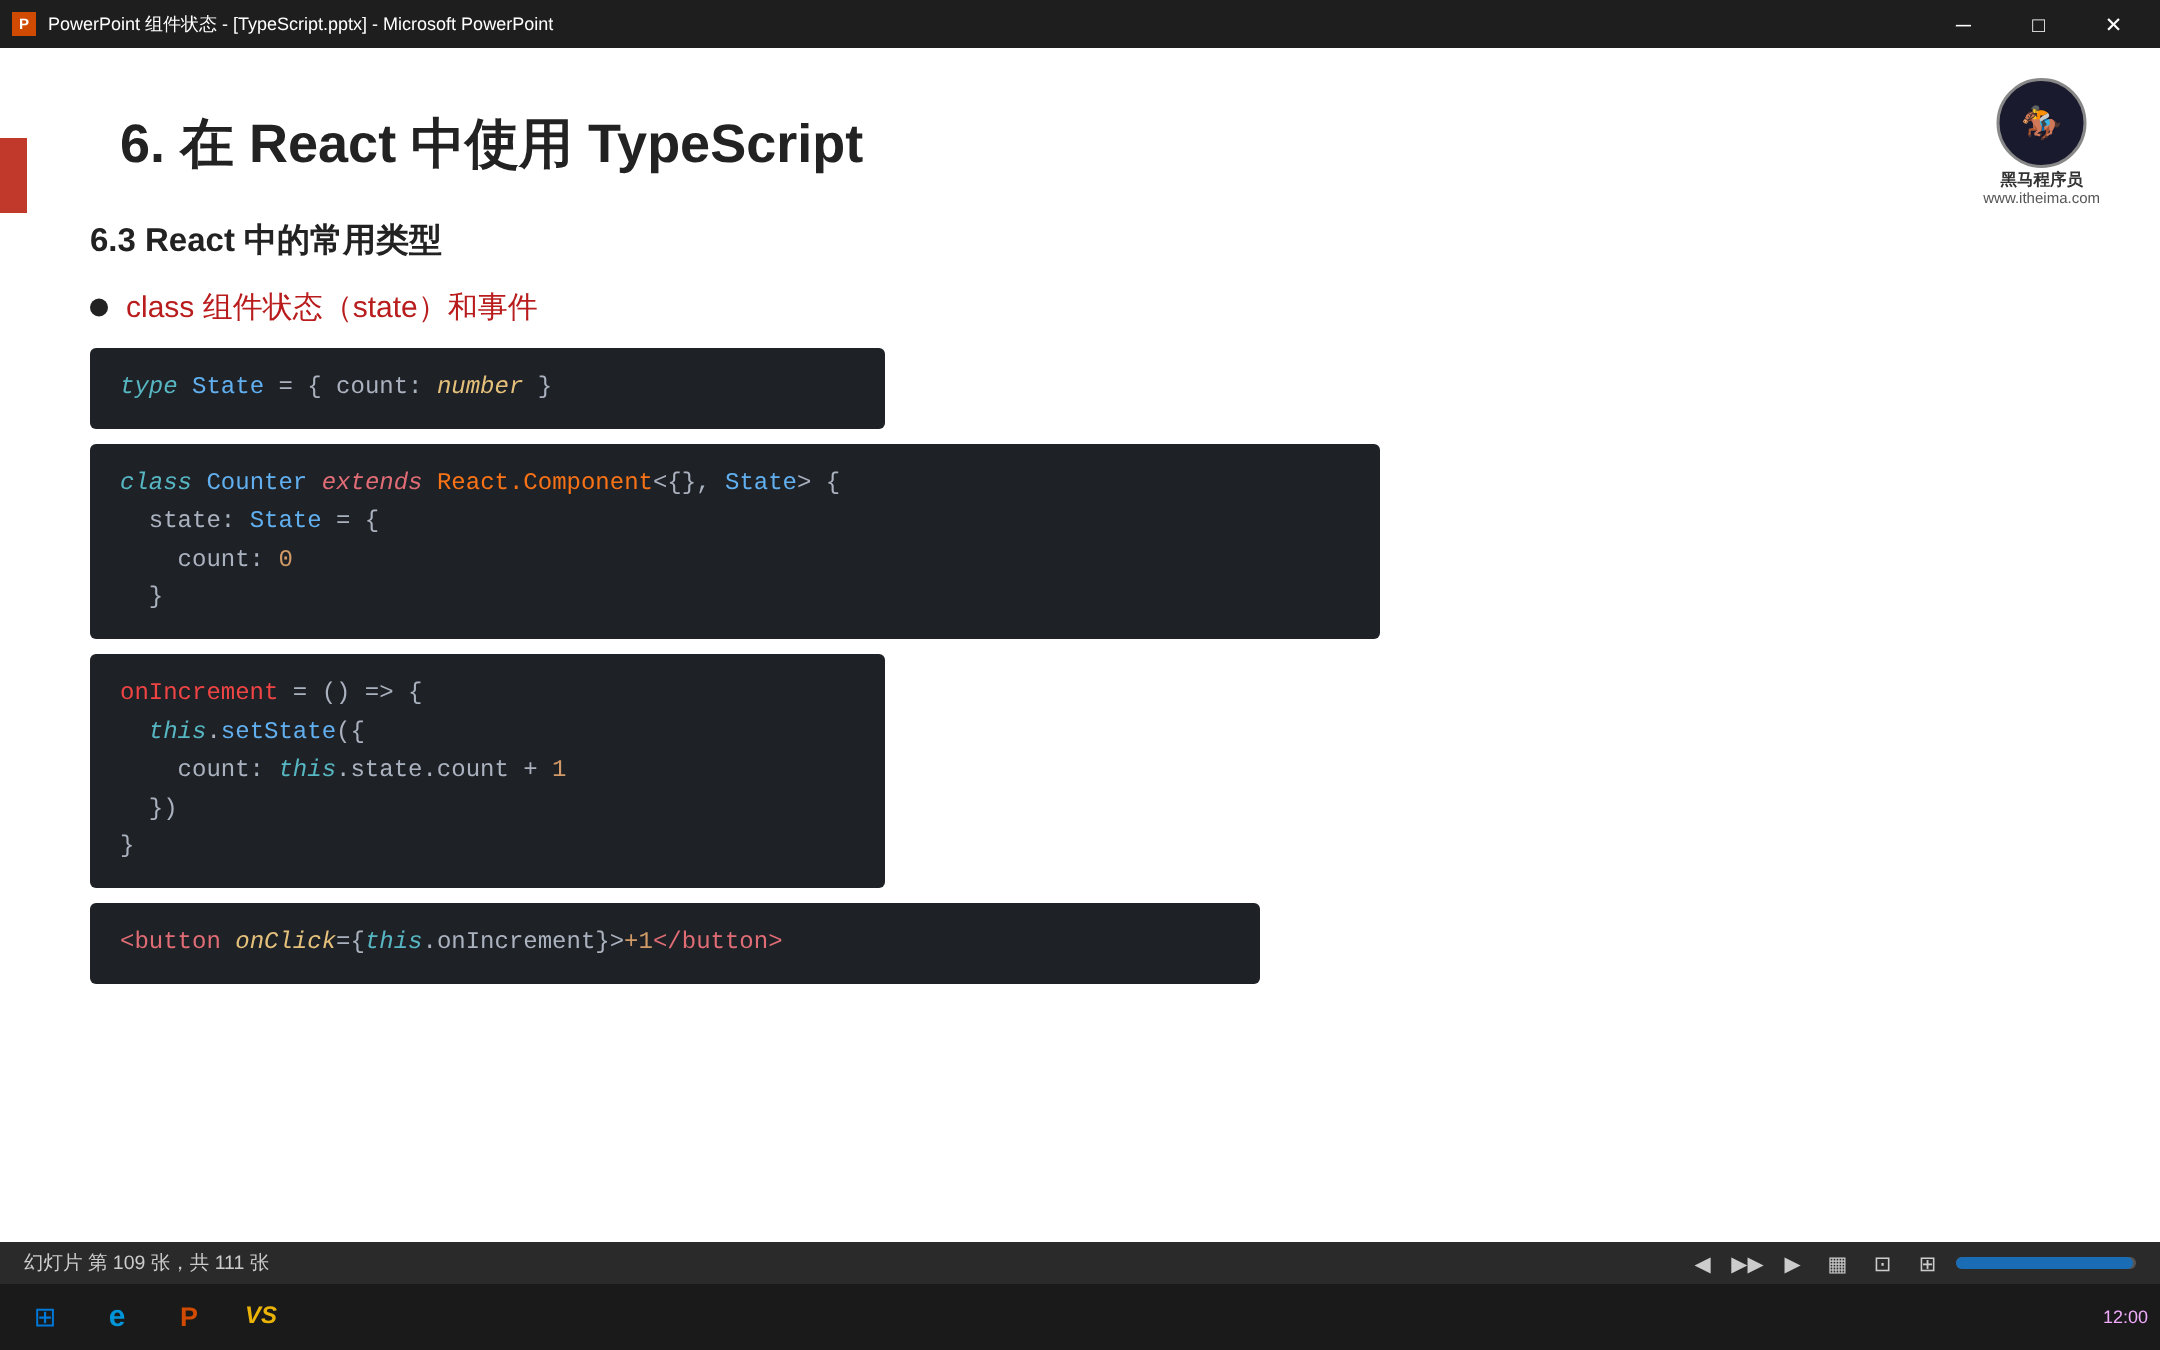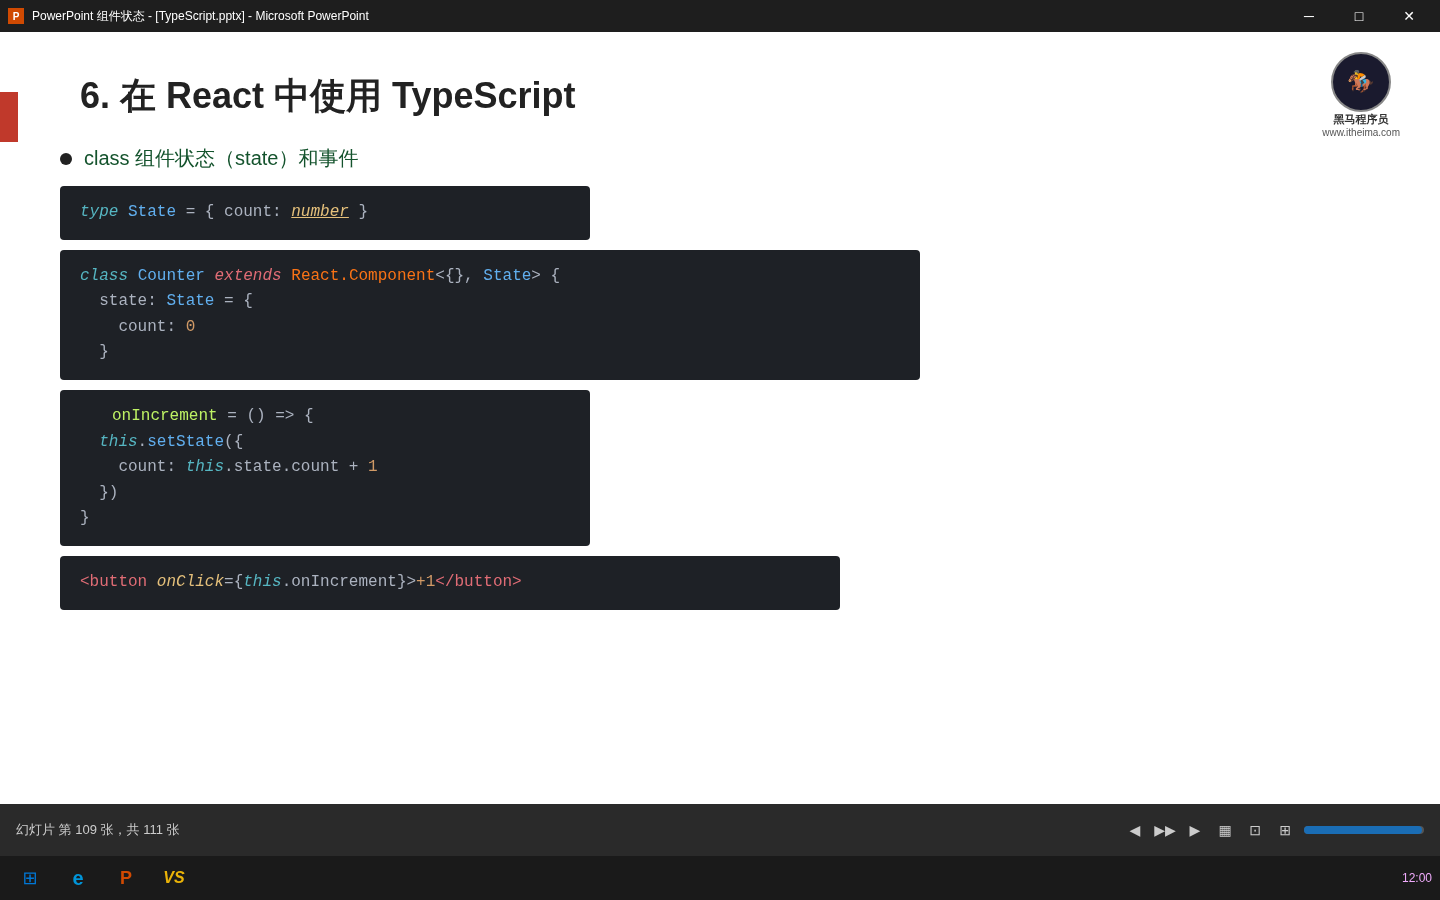--- a/index.html
+++ b/index.html
@@ -126,21 +126,21 @@
       margin-bottom: 16px;
     }
 
     
     .bullet-item {
       display: flex;
       align-items: center;
       gap: 12px;
       margin-bottom: 14px;
       font-size: 20px;
-      color: #14532d;
+      color: #b91c1c;
     }
     .bullet-dot {
       width: 12px;
       height: 12px;
       border-radius: 50%;
       background: #222;
       flex-shrink: 0;
     }
 
     
@@ -159,34 +159,34 @@
       white-space: pre;
     }
 
     
     .kw-type { color: #56b6c2; font-style: italic; } 
     .kw-class { color: #56b6c2; font-style: italic; } 
     .kw-extends { color: #e06c75; font-style: italic; } 
     .kw-state { color: #61afef; } 
     .kw-counter { color: #61afef; } 
     .kw-react { color: #f97316; } 
-    .kw-number { color: #e5c07b; font-style: italic; text-decoration: underline; } 
+    .kw-number { color: #e5c07b; font-style: italic; } 
     .kw-zero { color: #d19a66; } 
-    .kw-green { color: #bef264; margin-left: 32px; } 
+    .kw-green { color: #ef4444; } 
     .kw-this { color: #56b6c2; font-style: italic; } 
     .kw-setstate { color: #61afef; } 
     .kw-plus-one { color: #d19a66; } 
     .kw-white { color: #abb2bf; } 
     .kw-button { color: #e06c75; } 
     .kw-onclick { color: #e5c07b; font-style: italic; } 
     .kw-plus-btn { color: #d19a66; } 
 
     
     .status-bar {
-      height: 52px;
+      height: 28px;
       background: #2a2a2a;
       display: flex;
       align-items: center;
       justify-content: space-between;
       padding: 4px 16px;
       flex-shrink: 0;
     }
     .status-bar-left {
       color: #ccc;
       font-size: 13px;
@@ -277,20 +277,21 @@
     <div class="accent-bar"></div>
 
     <div class="logo-area">
       <div class="logo-circle">🏇</div>
       <div style="font-size:11px;color:#333;text-align:center;font-weight:bold;">黑马程序员</div>
       <div style="font-size:10px;color:#555;text-align:left;">www.itheima.com</div>
     </div>
 
     <h1 class="slide-title">6. 在 React 中使用 TypeScript</h1>
 
+    <h2 class="section-subtitle">6.3 React 中的常用类型</h2>
 
     <div class="bullet-item">
       <div class="bullet-dot"></div>
       <span>class 组件状态（state）和事件</span>
     </div>
 
     <div class="code-block" style="max-width: 530px;">
       <span class="code-line"><span class="kw-type">type</span><span class="kw-white"> </span><span class="kw-state">State</span><span class="kw-white"> = { </span><span class="kw-white">count: </span><span class="kw-number">number</span><span class="kw-white"> }</span></span>
     </div>
 

